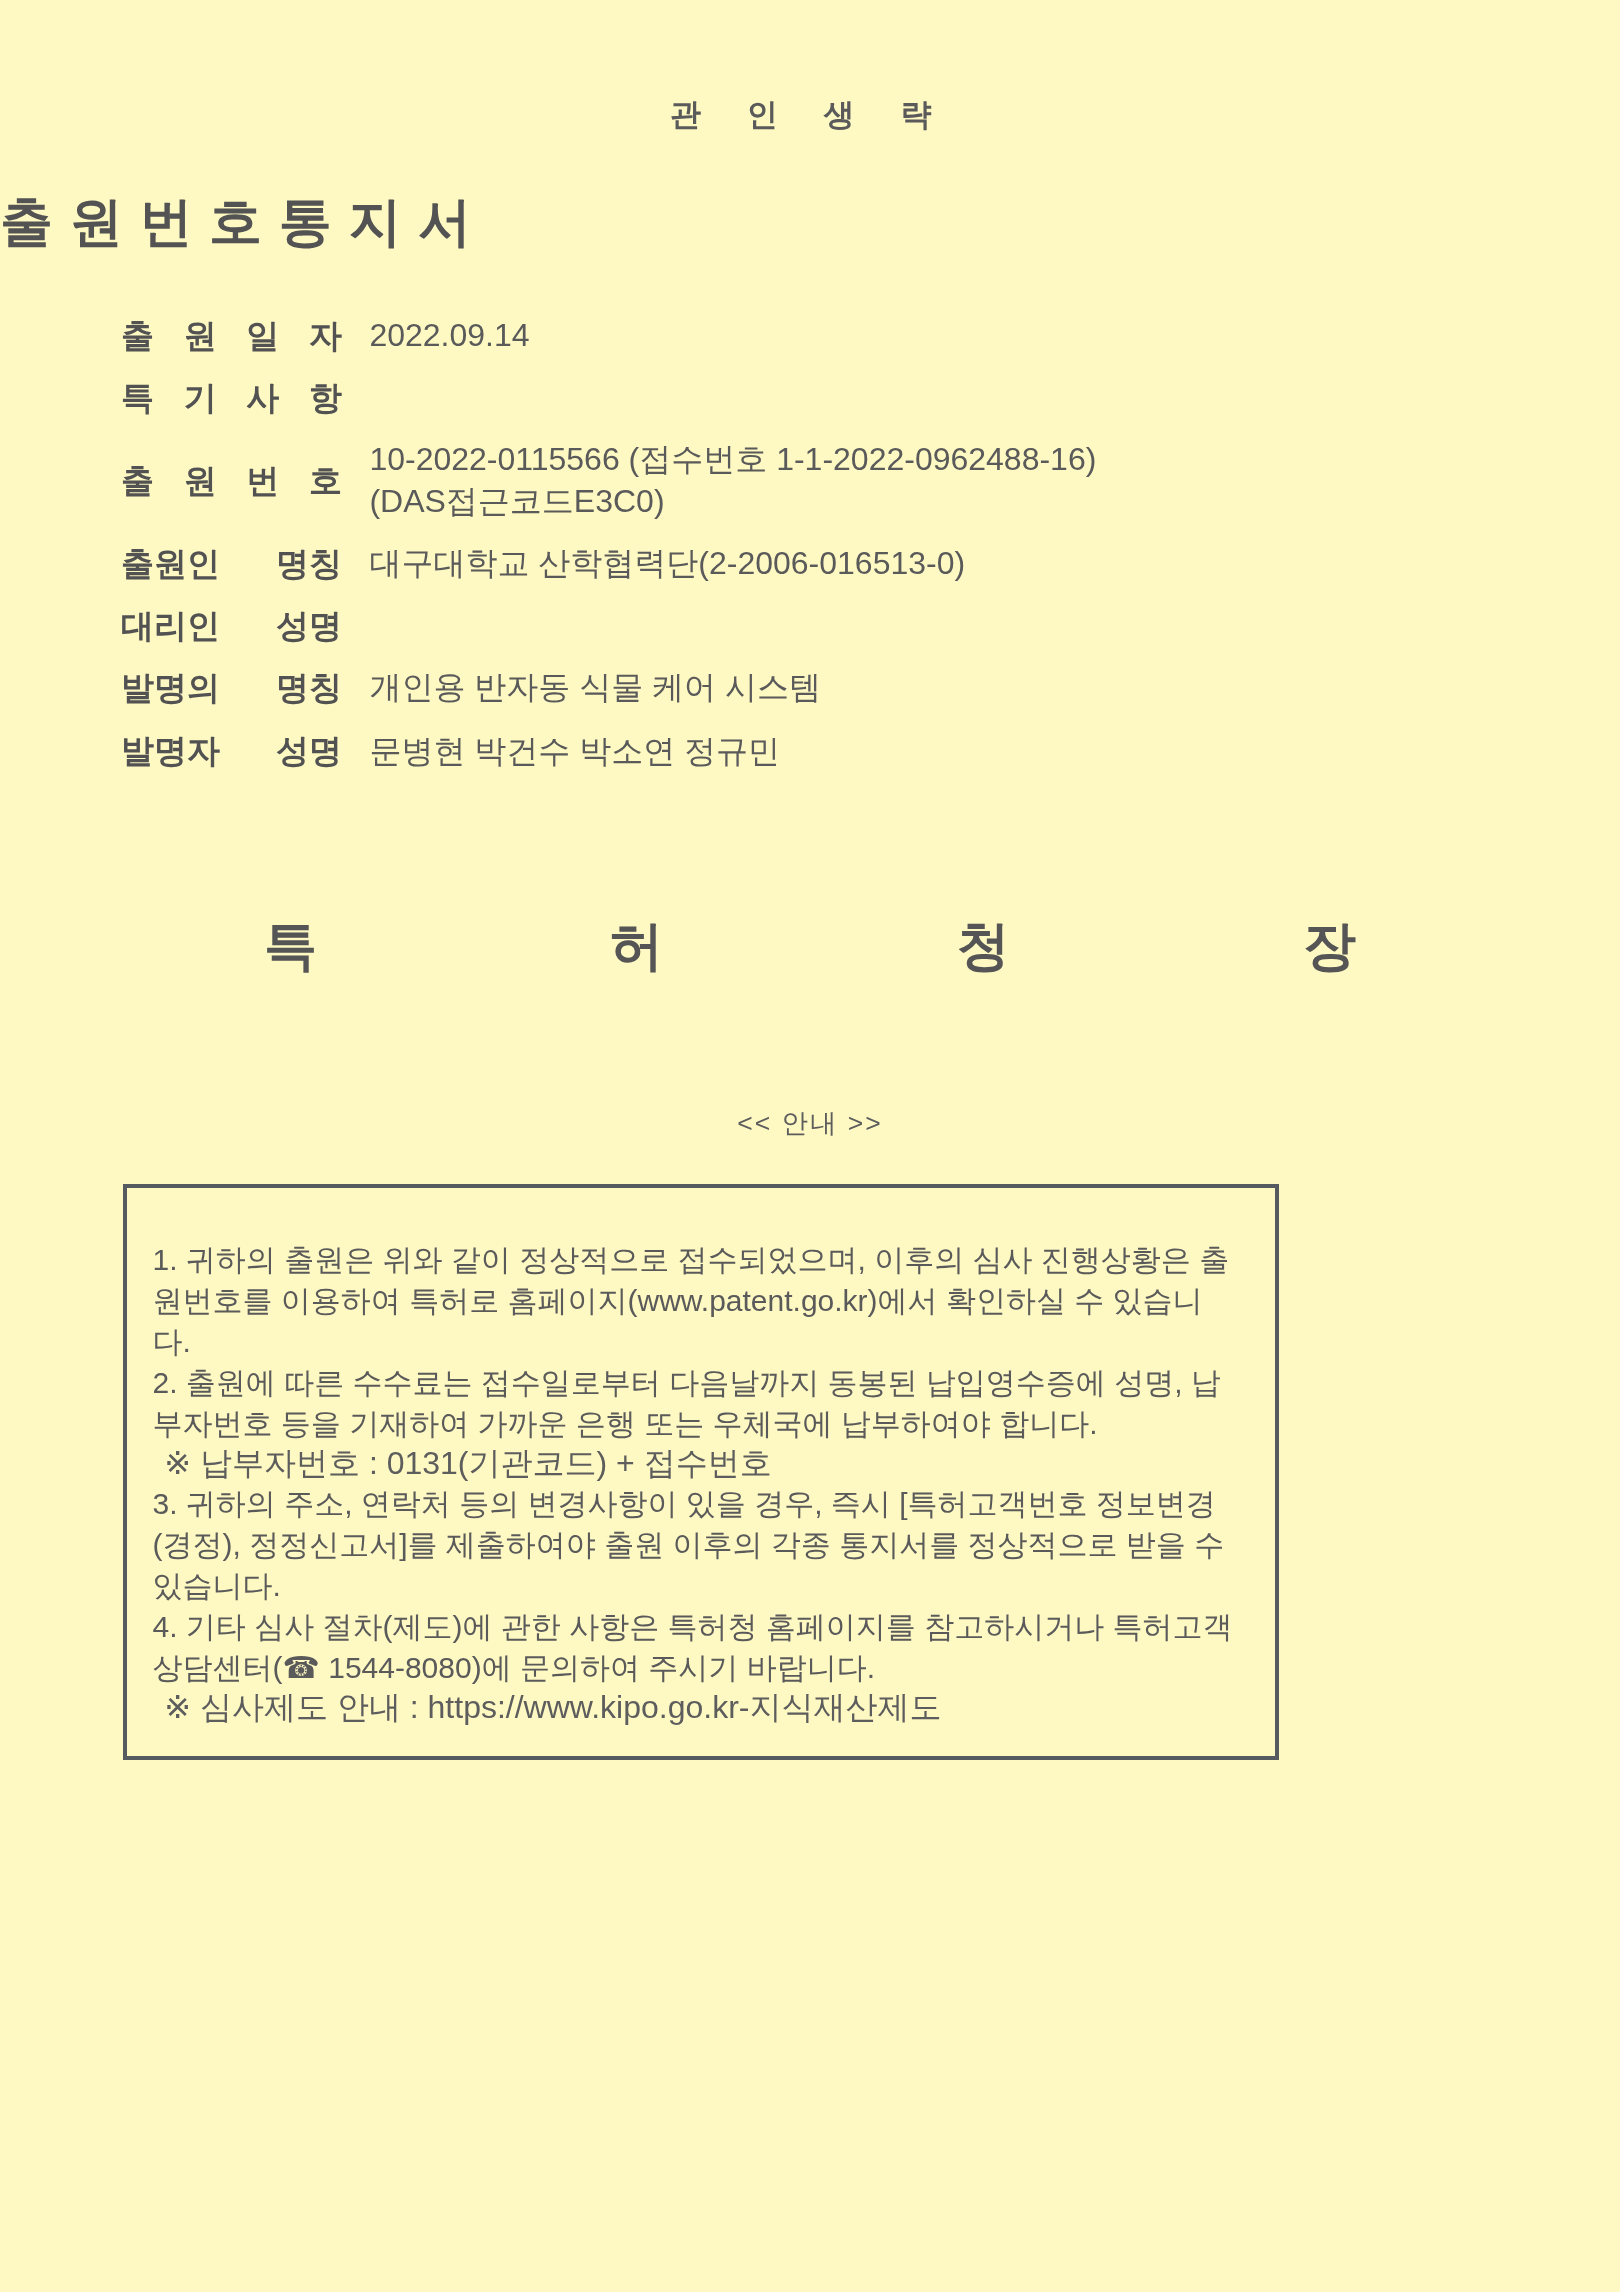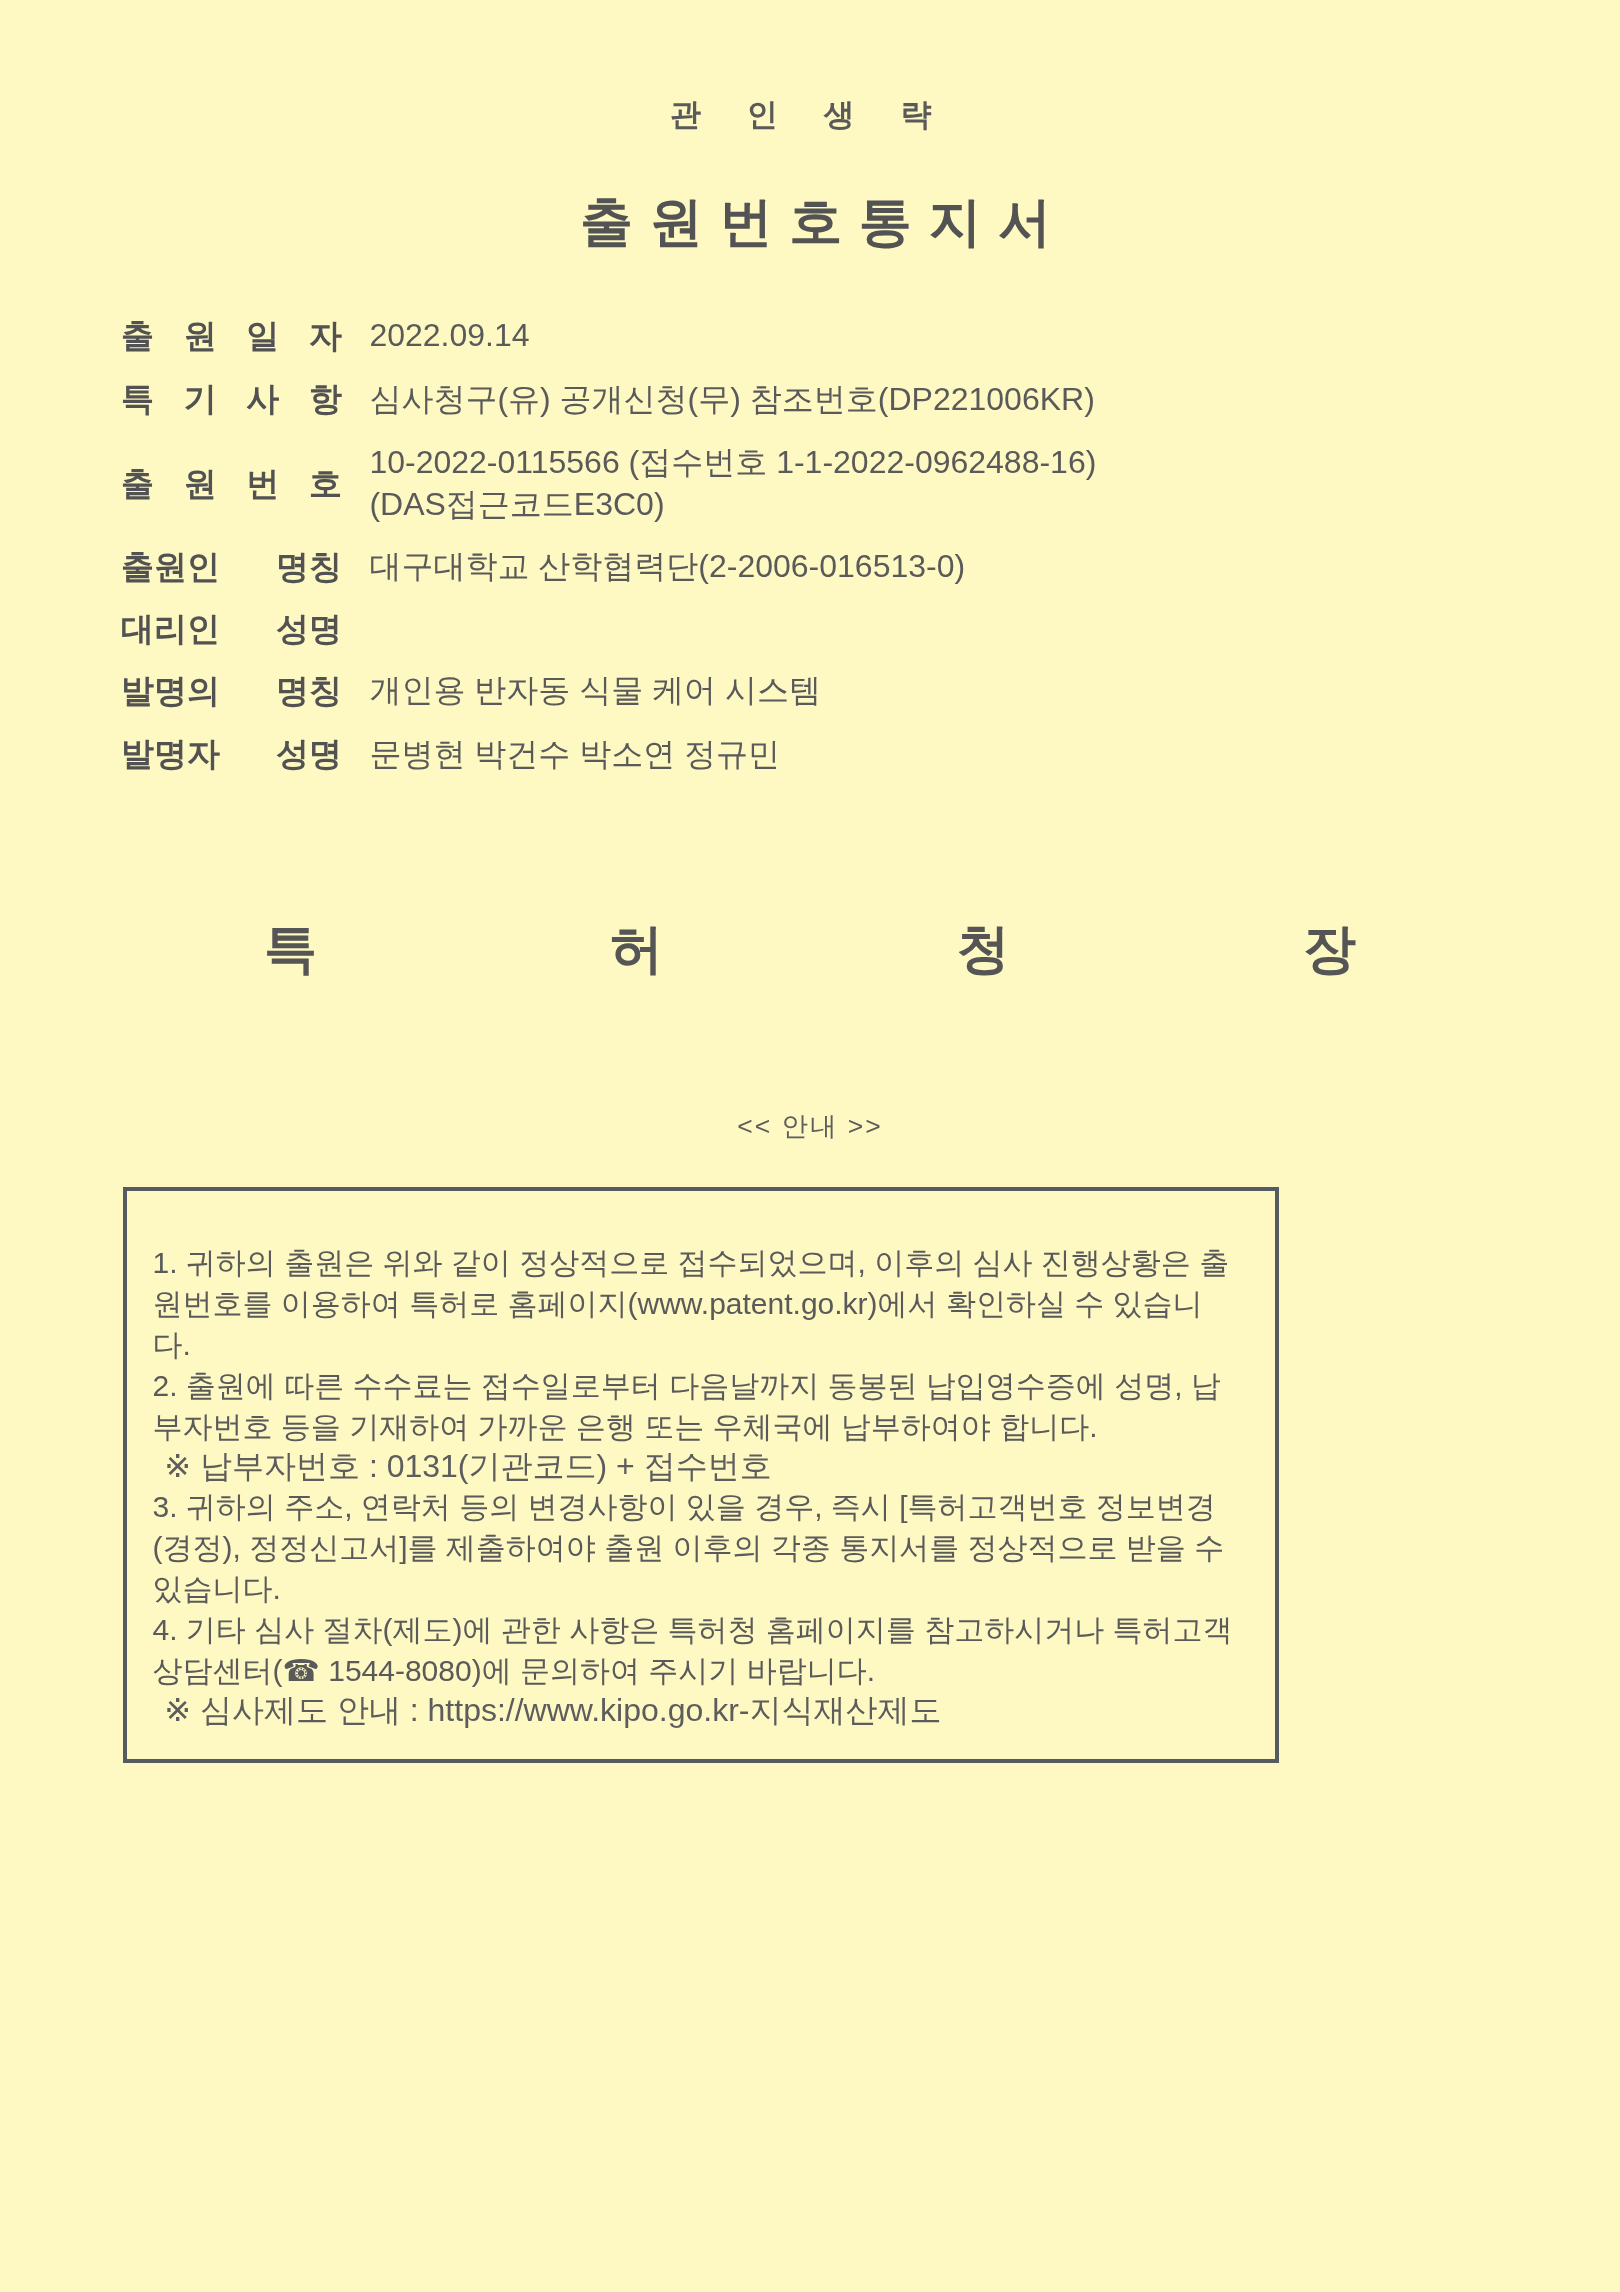--- a/index.html
+++ b/index.html
@@ -20,26 +20,24 @@
   .seal-note {
     padding-top: 94px;
     text-align: center;
     font-size: 31px;
     font-weight: 700;
     letter-spacing: 18.6px;
     color: #5a5a5a;
   }
   .doc-title {
     margin-top: 51px;
-    text-align: center;
     font-size: 53px;
     font-weight: 700;
     letter-spacing: 16.7px;
     color: #535353;
-    margin-left: 28px;
   }
   .fields {
     margin: 55px 0 0 121px;
     width: 1392px;
   }
   .field-row {
     display: flex;
     align-items: center;
     margin-bottom: 21.6px;
   }
@@ -115,23 +113,20 @@
 
   <div class="fields">
       <div class="field-row">
         <div class="field-label">출 원 일 자</div>
         <div class="field-value">
           <div>2022.09.14</div>
         </div>
       </div>
       <div class="field-row">
         <div class="field-label">특 기 사 항</div>
-        <div class="field-value">
-          <div>심사청구(유) 공개신청(무) 참조번호(DP221006KR)</div>
-        </div>
       </div>
       <div class="field-row two-line">
         <div class="field-label">출 원 번 호</div>
         <div class="field-value">
           <div>10-2022-0115566 (접수번호 1-1-2022-0962488-16)</div>
           <div>(DAS접근코드E3C0)</div>
         </div>
       </div>
       <div class="field-row">
         <div class="field-label">출원인 명칭</div>

